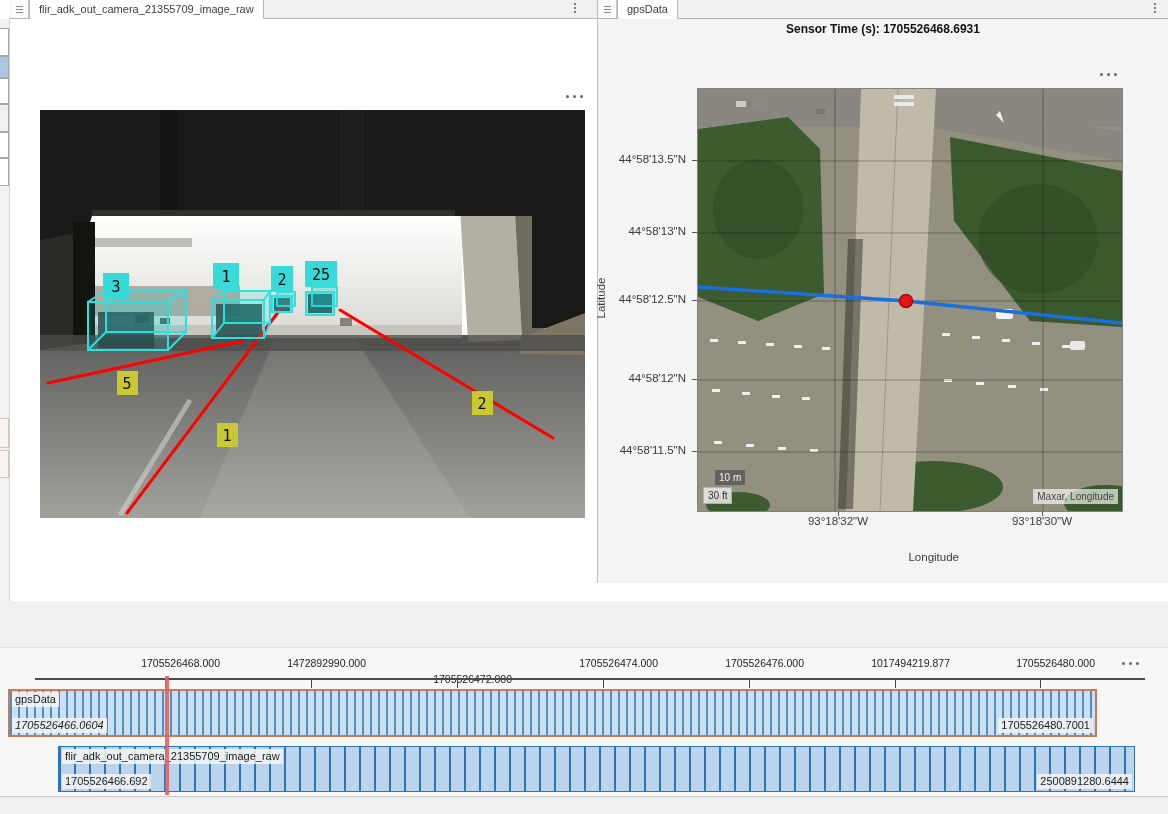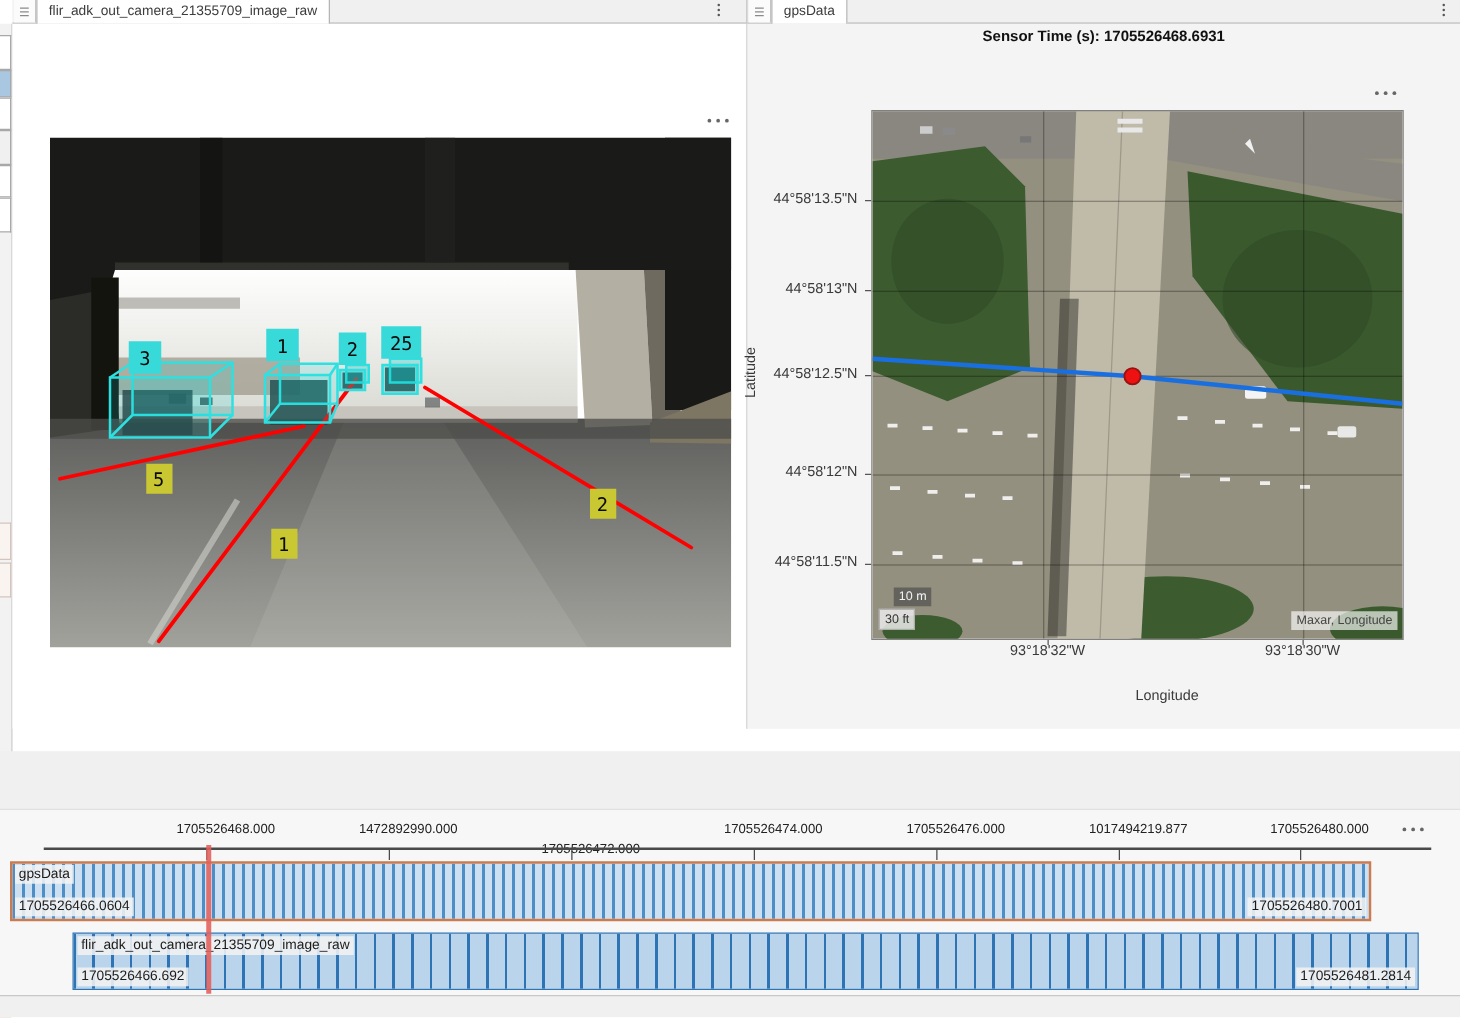--- a/index.html
+++ b/index.html
@@ -339,27 +339,27 @@
     <div class="tl-tick" style="left:165px;"></div>
     <div class="tl-tick" style="left:311px;"></div>
     <div class="tl-tick" style="left:457px;"></div>
     <div class="tl-tick" style="left:603px;"></div>
     <div class="tl-tick" style="left:749px;"></div>
     <div class="tl-tick" style="left:895px;"></div>
     <div class="tl-tick" style="left:1040px;"></div>
 
     <div class="track gps">
       <div class="track-chip" style="left:2px;top:1px;">gpsData</div>
-      <div class="track-chip" style="left:2px;bottom:2px;">1705526466.0604</div>
+      <div class="track-chip" style="left:2px;bottom:2px;font-style:italic;">1705526466.0604</div>
       <div class="track-chip" style="right:2px;bottom:2px;">1705526480.7001</div>
     </div>
 
     <div class="track cam">
       <div class="track-chip" style="left:3px;top:2px;">flir_adk_out_camera_21355709_image_raw</div>
       <div class="track-chip" style="left:3px;bottom:2px;">1705526466.692</div>
-      <div class="track-chip" style="right:2px;bottom:2px;">1705526481.2814</div>
+      <div class="track-chip" style="right:2px;bottom:2px;">2500891280.6444</div>
     </div>
   </div>
 
   <div class="playhead"></div>
   <div class="tl-footer"></div>
 
 </div>
 
 </body></html>

